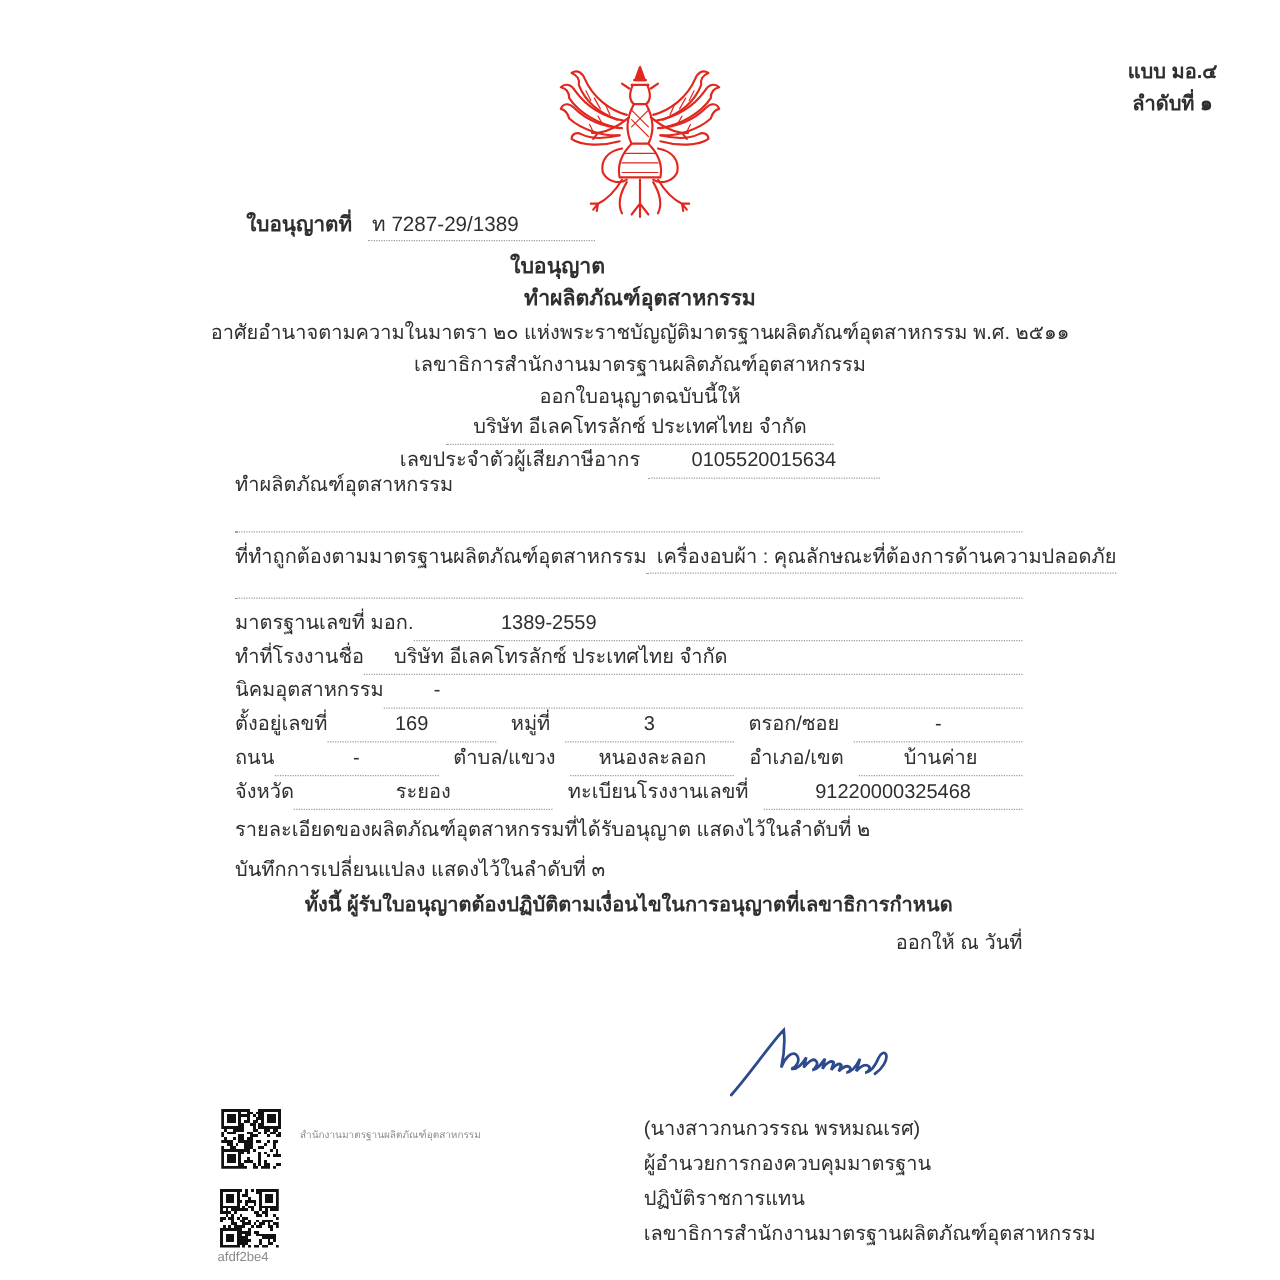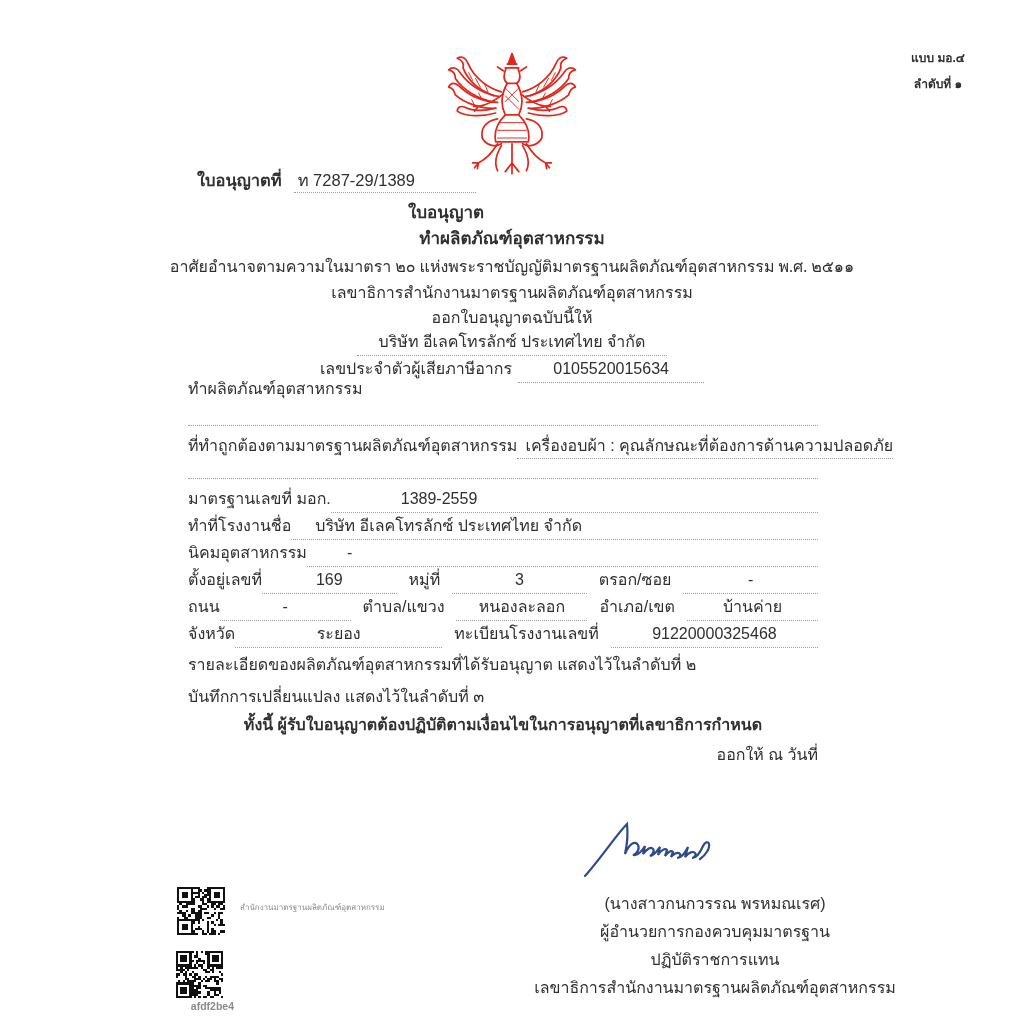--- a/index.html
+++ b/index.html
@@ -12,33 +12,33 @@
   *{margin:0;padding:0;box-sizing:border-box;}
   html,body{background:#ffffff;}
   body{font-family:"Liberation Sans","DejaVu Sans",sans-serif;color:var(--ink);}
   .page{position:relative;width:1024px;height:1024px;background:#fff;overflow:hidden;}
 
   .abs{position:absolute;}
   .center{text-align:center;}
   .bold{font-weight:bold;}
 
   
-  .form-code{left:878px;top:45px;width:120px;text-align:center;font-weight:bold;font-size:12px;line-height:26px;}
+  .form-code{left:878px;top:45px;width:120px;text-align:center;font-weight:bold;font-size:16px;line-height:26px;}
 
   
   .emblem{left:440px;top:50px;width:144px;height:128px;color:var(--red);}
 
   
   .license-row{left:197px;top:168px;display:flex;align-items:baseline;font-size:16.5px;line-height:24px;}
   .license-row .lbl{font-weight:bold;}
   .license-row .val{width:182px;margin-left:12px;padding-left:4px;border-bottom:1px dotted var(--line);}
 
   .title1{left:0;top:201px;width:892px;font-size:17px;line-height:24px;}
   .title2{left:0;top:227px;width:1024px;font-size:17px;line-height:24px;}
-  .pre1{left:0;top:255px;width:1024px;font-size:16px;line-height:24px;font-family:Liberation Serif, serif;}
+  .pre1{left:0;top:255px;width:1024px;font-size:16px;line-height:24px;}
   .pre2{left:0;top:281px;width:1024px;font-size:16px;line-height:24px;}
   .pre3{left:0;top:306px;width:1024px;font-size:16px;line-height:24px;}
   .grantee{left:0;top:330px;width:1024px;font-size:16px;line-height:23px;}
   .grantee span{display:inline-block;padding:0 22px 2px 22px;border-bottom:1px dotted var(--line);}
   .taxid{left:0;top:357px;width:1024px;display:flex;justify-content:center;align-items:baseline;font-size:16px;line-height:23px;}
   .taxid .val{width:186px;margin-left:6px;text-align:center;border-bottom:1px dotted var(--line);padding-bottom:2px;}
 
   
   .fields{left:188px;top:377px;width:630px;font-size:16px;}
   .frow{display:flex;align-items:baseline;line-height:24px;}
@@ -59,30 +59,30 @@
   .fx10{flex:1;}
   .fx13{flex:1.3;}
   .fx155{flex:1.55;}
   .fx105{flex:1.05;}
   .note{line-height:28px;margin-top:4px;}
   .cond{line-height:28px;font-weight:bold;text-align:center;}
   .issue{display:flex;justify-content:flex-end;align-items:baseline;line-height:28px;margin-top:2px;}
   .issue .val{flex:0 0 170px;margin-left:10px;text-align:center;border-bottom:1px dotted var(--line);}
 
   
-  .sigblock{left:515px;top:820px;width:400px;text-align:center;font-size:16px;}
+  .sigblock{left:515px;top:820px;width:400px;text-align:left;font-size:16px;}
   .sig-svg{display:block;width:150px;height:62px;margin:0 0 8px 66px;color:var(--blue);}
   .sigblock .line{line-height:28px;}
 
   
   .qr{background:#fff;}
   .qr1{left:177px;top:887px;width:48px;height:48px;}
   .qr2{left:176px;top:951px;width:47px;height:47px;}
   .qr-caption{left:240px;top:903px;width:220px;font-size:8px;color:var(--faint);line-height:10px;}
-  .qr-id{left:174px;top:1000px;width:60px;text-align:right;font-size:10.5px;color:var(--faint);font-weight:bold;}
+  .qr-id{left:174px;top:1000px;width:60px;text-align:left;font-size:10.5px;color:var(--faint);}
 </style>
 </head>
 <body>
 
 <div class="page">
 
   <div class="abs form-code">
     <div>แบบ มอ.๔</div>
     <div>ลำดับที่ ๑</div>
   </div>

